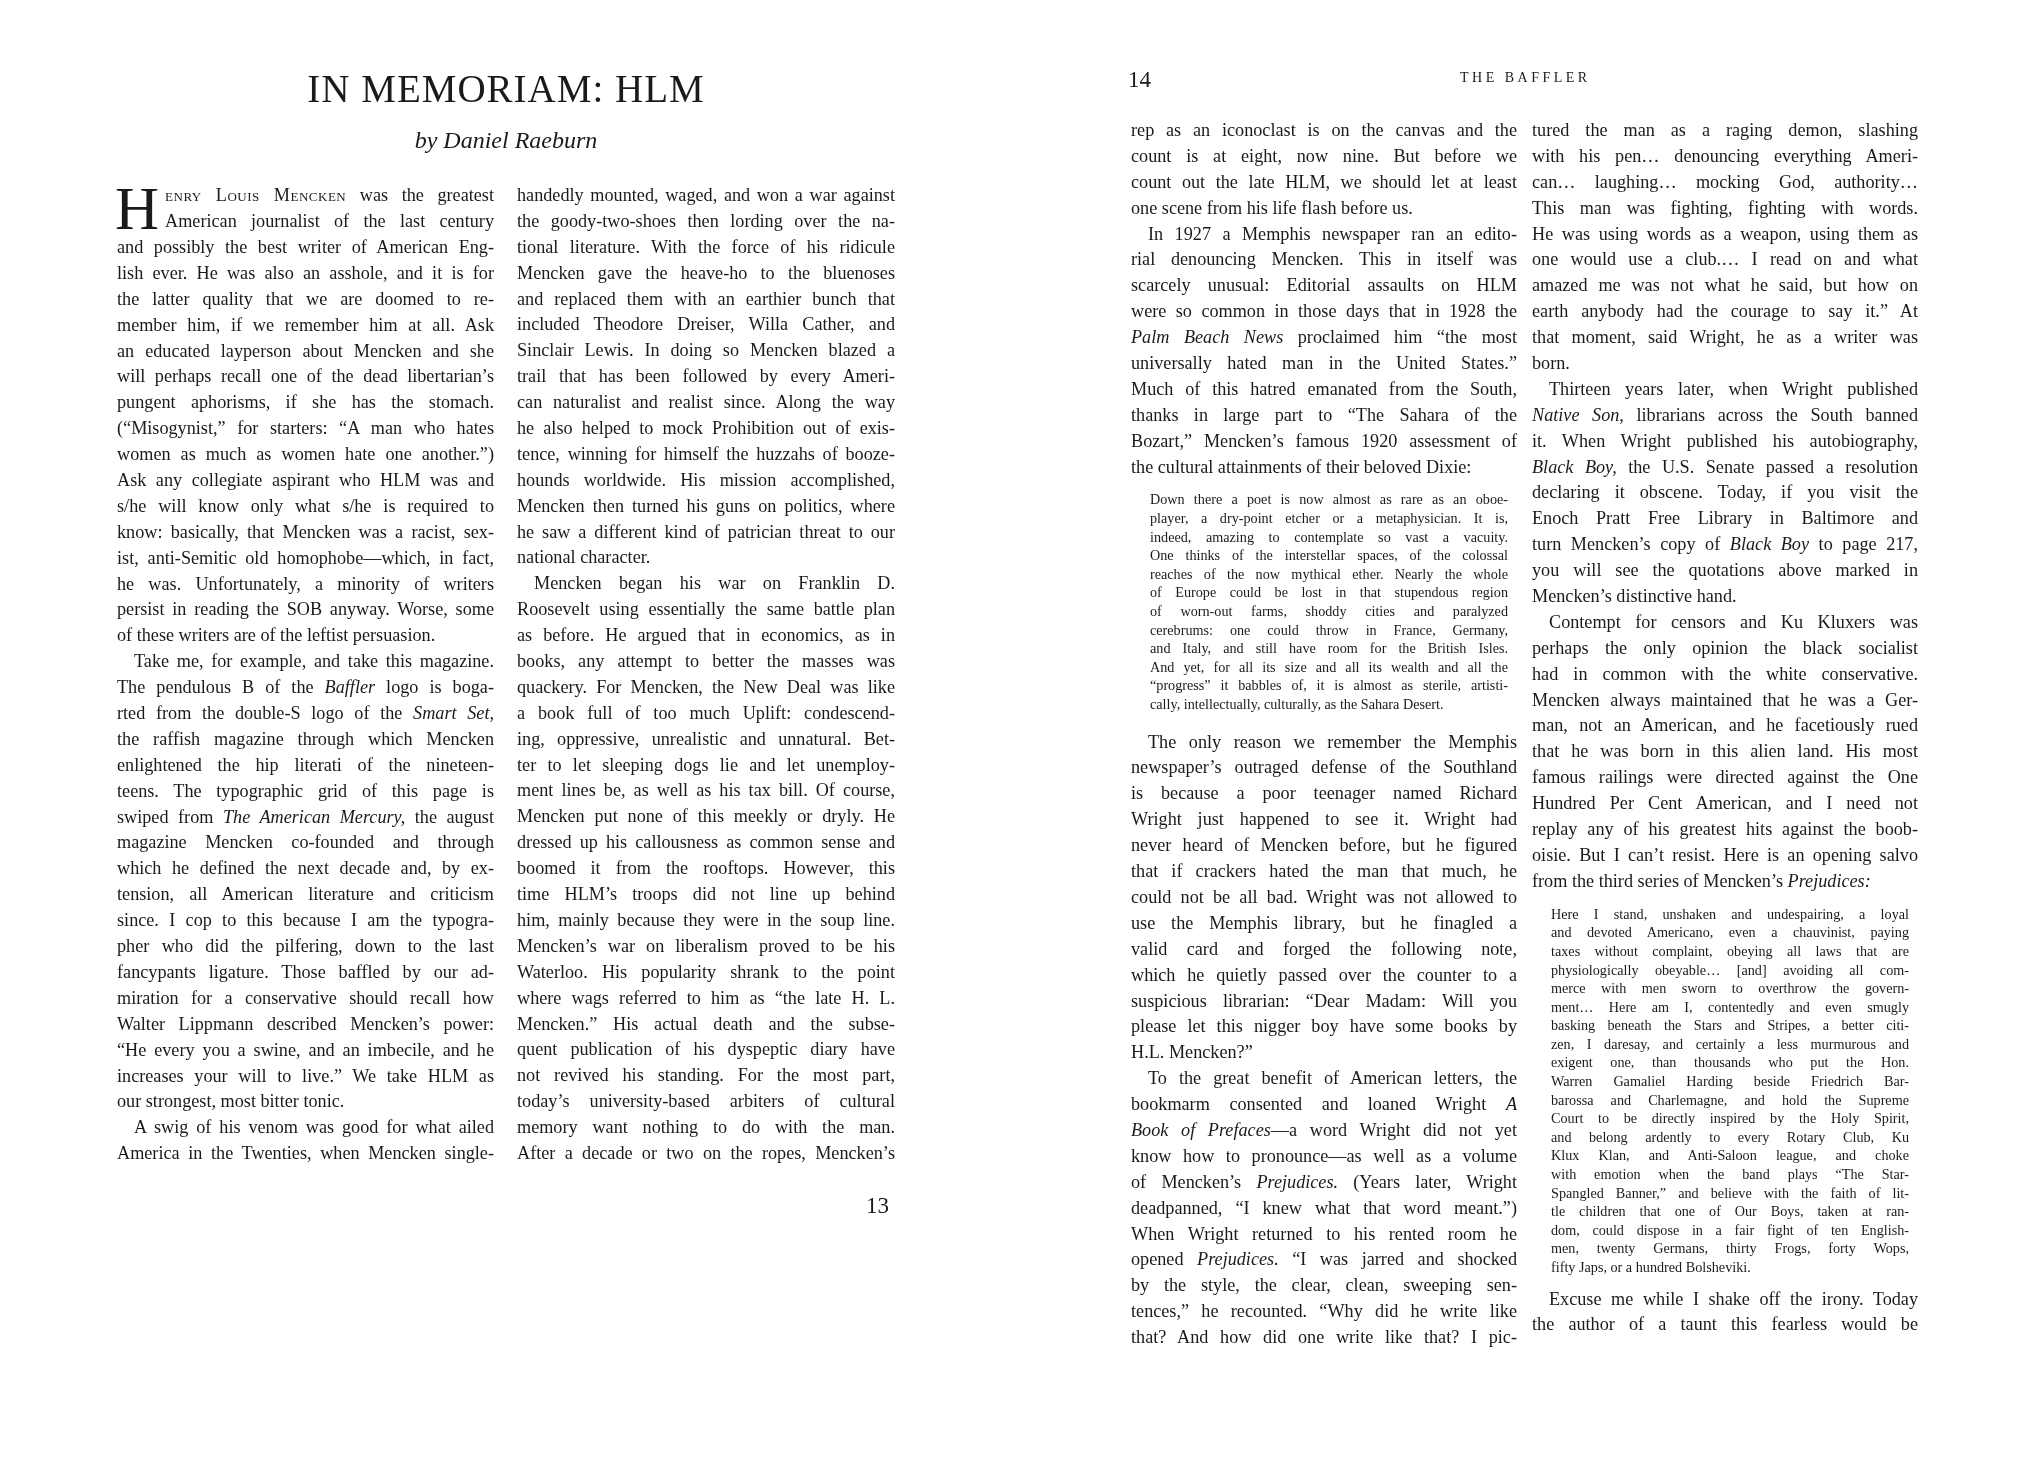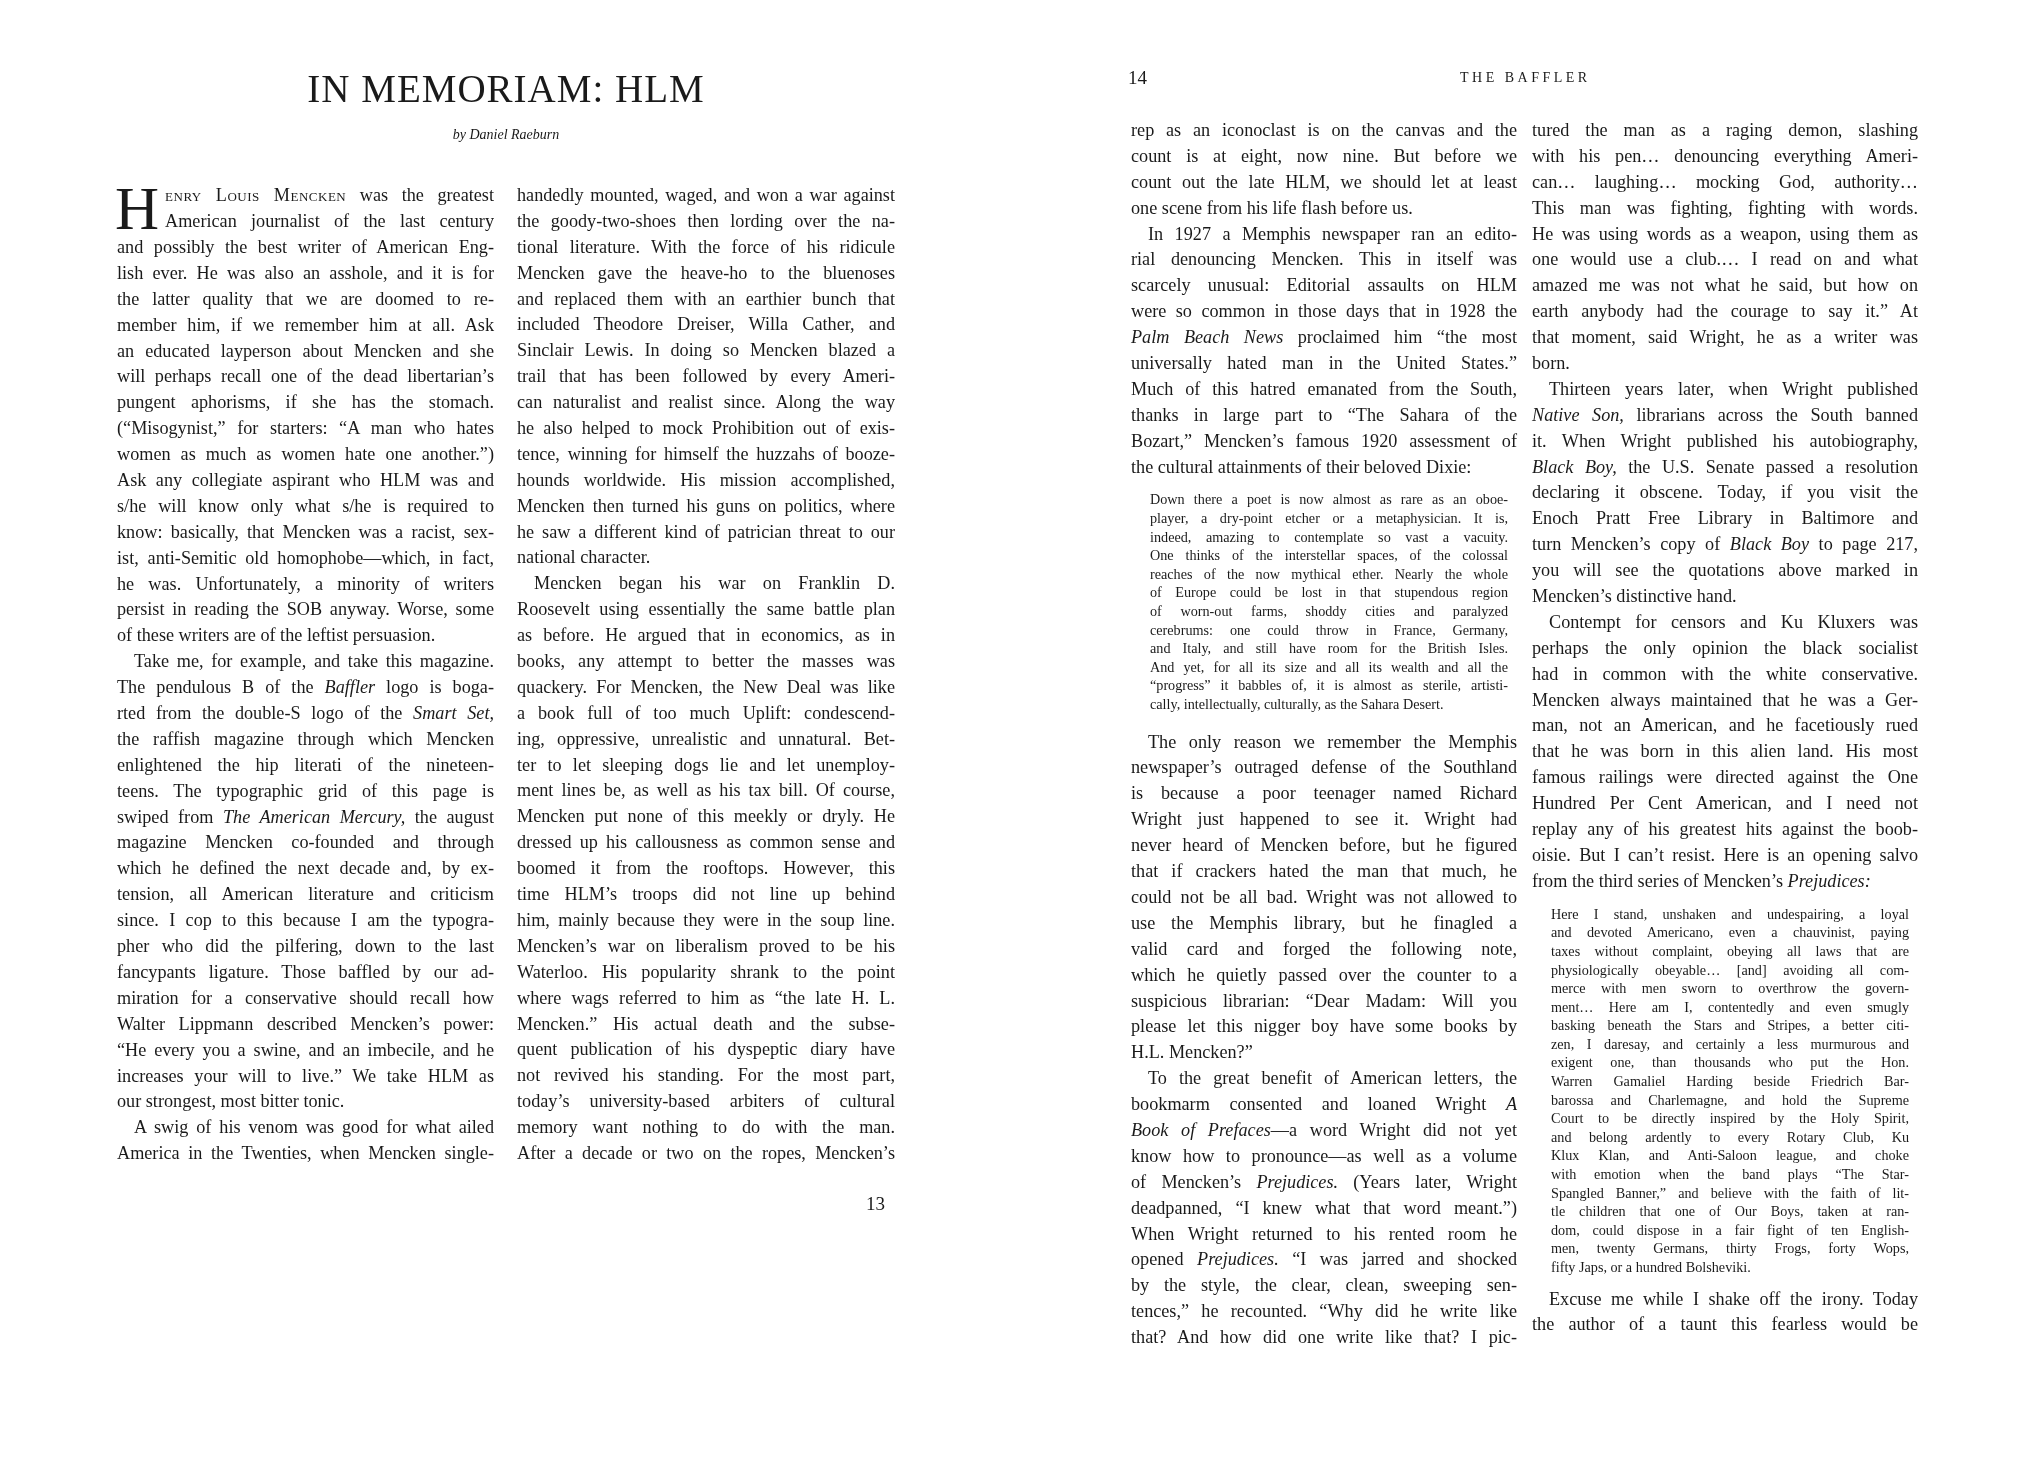--- a/index.html
+++ b/index.html
@@ -4,31 +4,31 @@
 <style>
   html, body { margin: 0; padding: 0; background: #ffffff; }
   body { width: 2025px; height: 1463px; position: relative; overflow: hidden; color: #1a1a1a;
          font-family: "Liberation Serif", "DejaVu Serif", serif; }
   .page { position: absolute; top: 0; height: 1463px; }
   .page-left { left: 0; width: 1012px; }
   .page-right { left: 1012px; width: 1013px; }
   .title { position: absolute; left: 117px; width: 778px; top: 66px; text-align: center;
            font-size: 39px; letter-spacing: 1px; font-weight: normal; margin: 0; }
   .byline { position: absolute; left: 117px; width: 778px; top: 127px; text-align: center;
-            font-size: 14px; font-style: italic; margin: 0; }
+            font-size: 24px; font-style: italic; margin: 0; }
   .col { position: absolute; font-size: 18.2px; line-height: 25.9px; }
   .col .ln { display: block; white-space: nowrap; text-align: justify; text-align-last: justify; height: 25.9px; overflow: visible; }
   .col .ln.last { text-align-last: left; }
   .col .ln.ind { padding-left: 17px; }
   .quote { font-size: 14.2px; line-height: 18.6px; }
   .quote .ln { height: 18.6px; }
   .dropcap { float: left; font-size: 61px; line-height: 48px; margin: 2px 6px 0 -2px; height: 50px; }
   .sc { font-variant: small-caps; letter-spacing: 0.5px; }
   i, .it { font-style: italic; }
-  .folio { position: absolute; font-size: 19px; }
+  .folio { position: absolute; font-size: 23px; }
   .running-head { position: absolute; font-size: 14px; letter-spacing: 3.5px; }
 </style>
 </head>
 <body>
 
 <div class="page page-left">
   <h1 class="title">IN MEMORIAM: HLM</h1>
   <p class="byline">by Daniel Raeburn</p>
   <div class="col" id="col1" style="left:117px; top:183px; width:377px;">
       <span class="dropcap">H</span>

